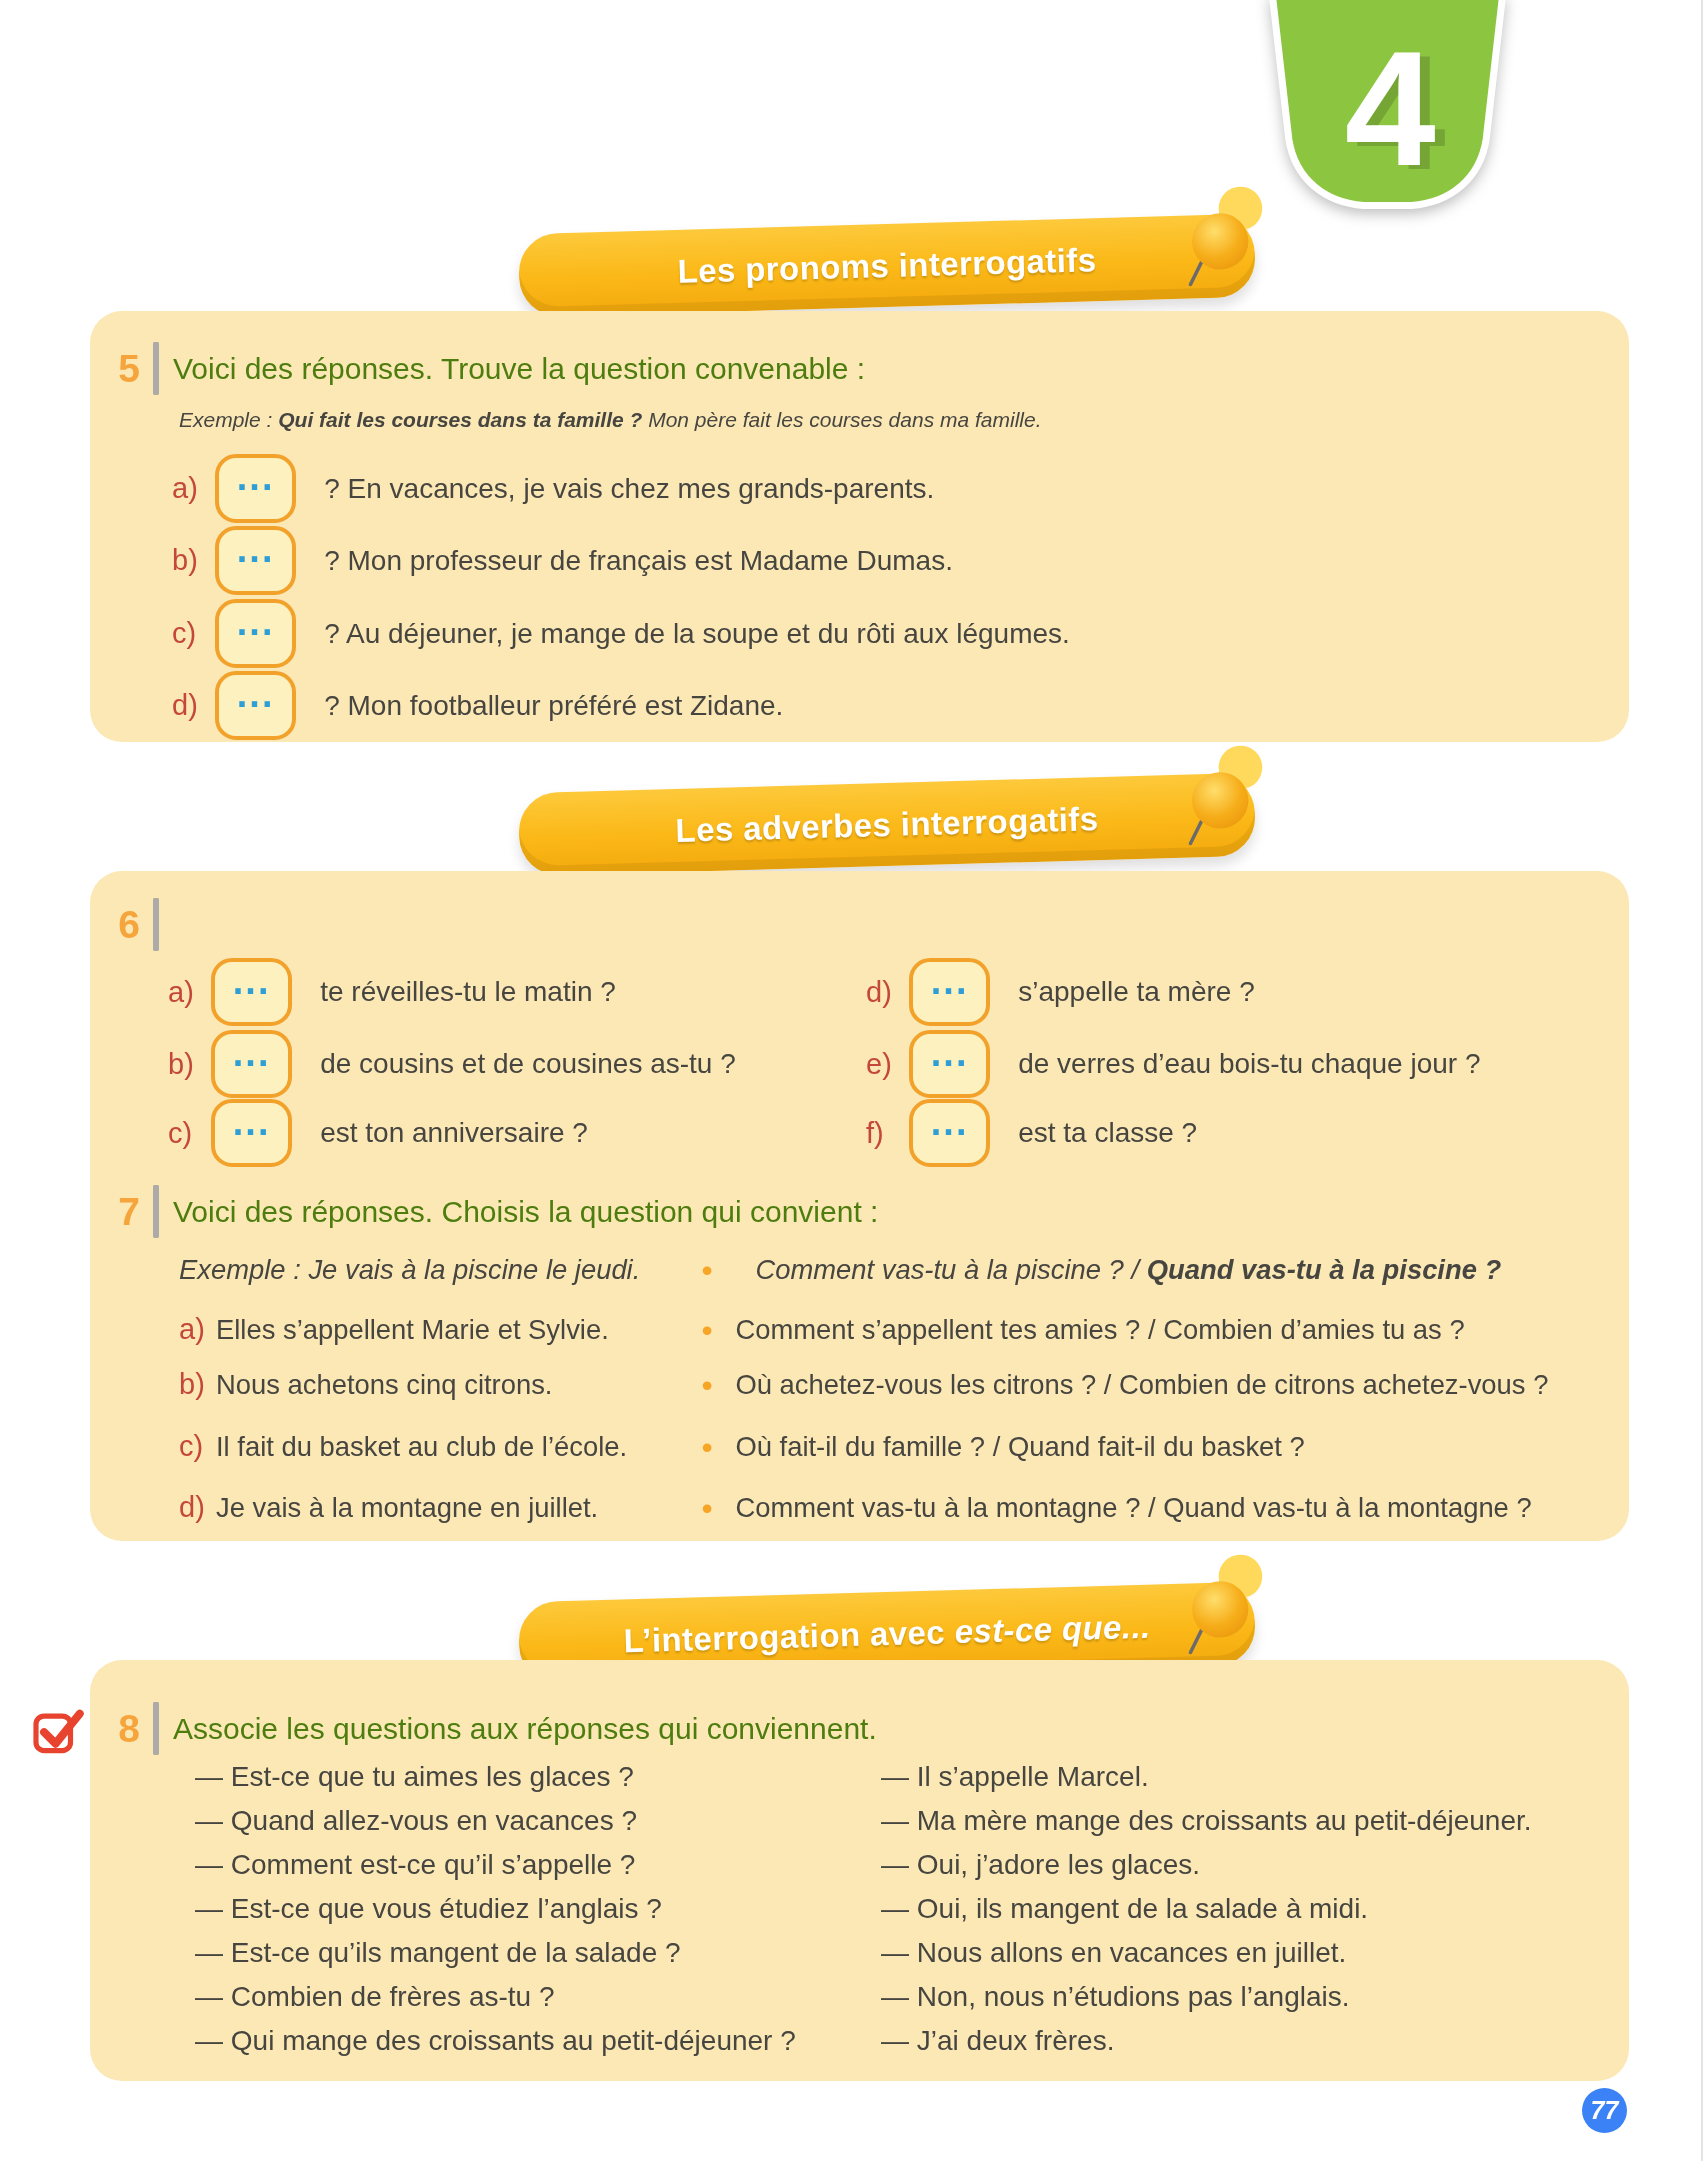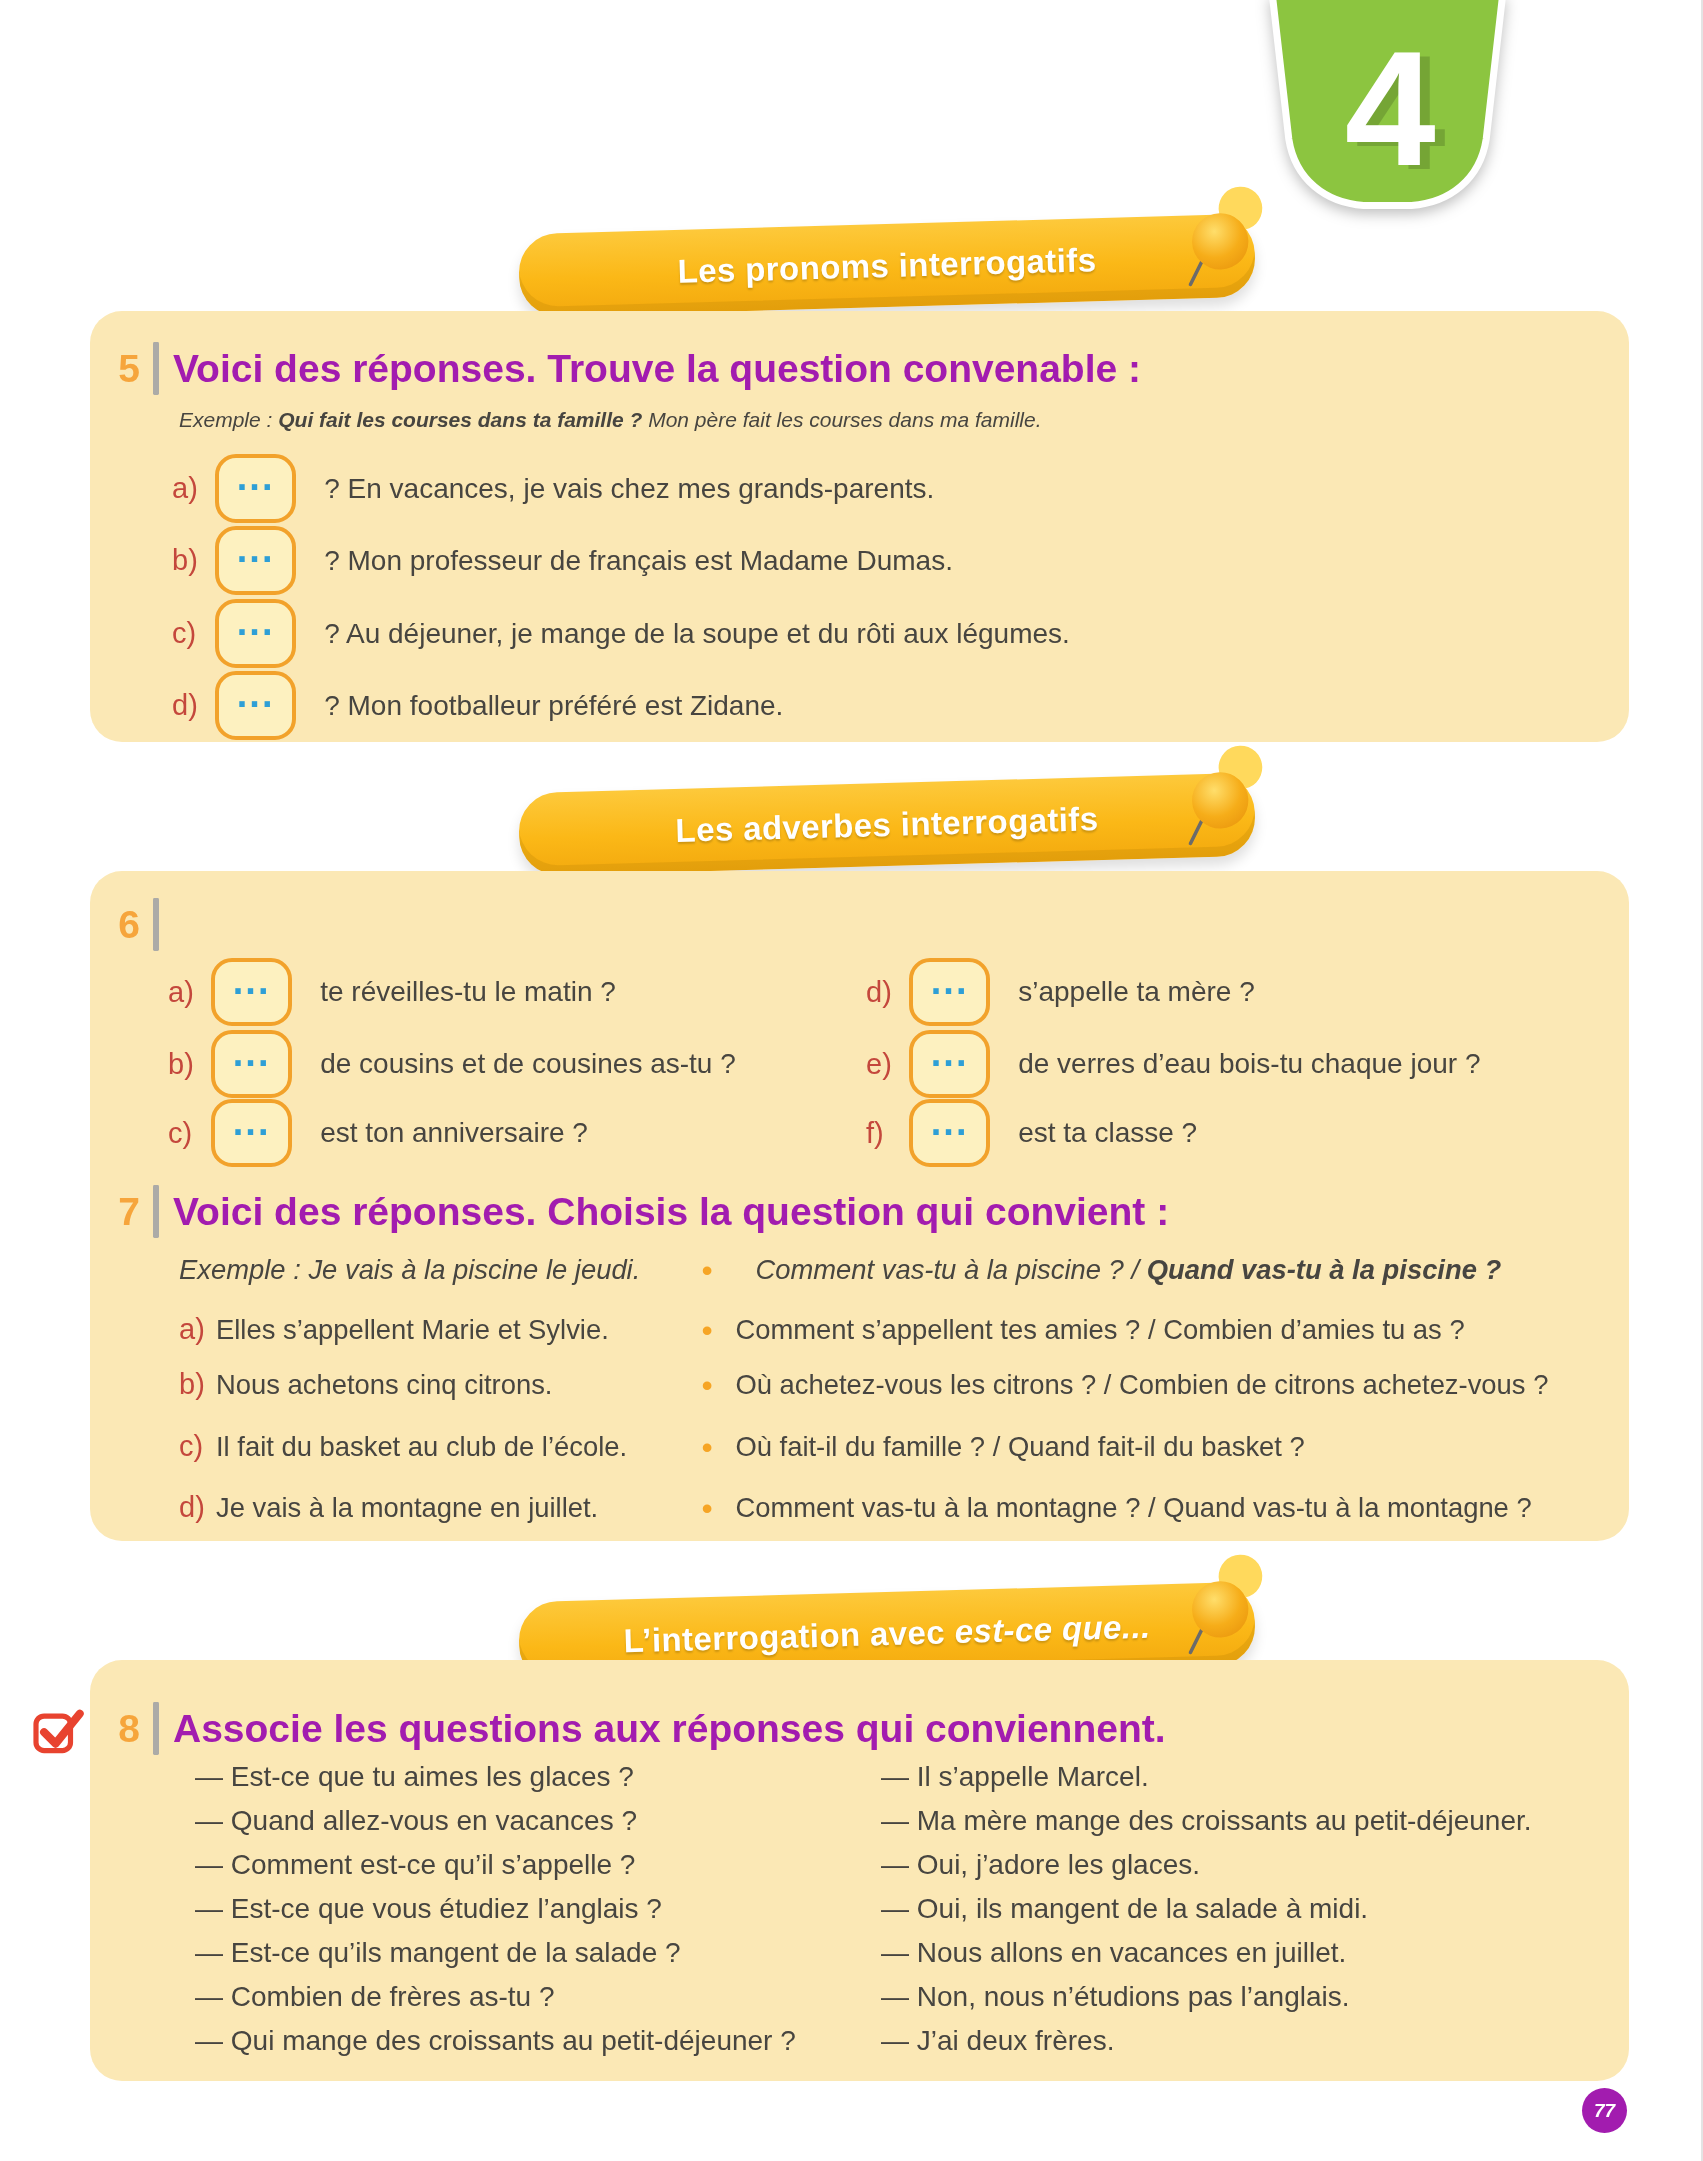--- a/index.html
+++ b/index.html
@@ -34,21 +34,21 @@
   
   .block{position:absolute; left:90px; width:1539px; background:#FBE8B5; border-radius:32px;}
   #block-1{top:311px; height:431px;}
   #block-2{top:871px; height:670px;}
   #block-3{top:1660px; height:421px;}
 
   
   .ex-header{position:absolute; left:113px; display:flex; align-items:center; height:59px;}
   .ex-num{min-width:32px; text-align:center; font-size:39px; font-weight:bold; color:#F6A53C;}
   .ex-bar{width:5.6px; height:53px; background:#ACABA7; margin:0 14px 0 8.4px; border-radius:1.4px;}
-  .ex-title{font-size:39px; font-weight:bold; color:#a21caf; white-space:nowrap;}
+  .ex-title{font-size:30px; font-weight:normal; color:#4d7c0f; white-space:nowrap;}
 
   
   .qrow{position:absolute; display:flex; align-items:center; white-space:nowrap;}
   .letter{width:39px; font-size:29px; color:#C4473C; flex:none;}
   .dots-box{
     flex:none; width:81px; height:69px; box-sizing:border-box;
     border:4.2px solid #F2A22B; border-radius:21px; background:#FDF1C0;
     display:flex; align-items:center; justify-content:center; margin-left:4.2px;
   }
   .dots-box.small{height:68px;}
@@ -75,21 +75,21 @@
   .col8 div{font-size:28px; line-height:44px; color:#474540;}
   #col8-q{left:195px;}
   #col8-a{left:881px;}
 
   
   #ex8-check{position:absolute; left:31px; top:1708px; width:56px; height:46px;}
 
   
   #page-badge{
     position:absolute; left:1582px; top:2088px; width:45px; height:45px; border-radius:50%;
-    background:#a21caf; color:#ffffff; font-size:19px; font-weight:bold; font-style:italic;
+    background:#3b82f6; color:#ffffff; font-size:25px; font-weight:bold; font-style:italic;
     display:flex; align-items:center; justify-content:center;
   }
 </style>
 </head>
 <body>
 
 <div id="page">
   <div class="page-edge"></div>
 
   <svg id="unit-tab" viewBox="0 0 356 322">

